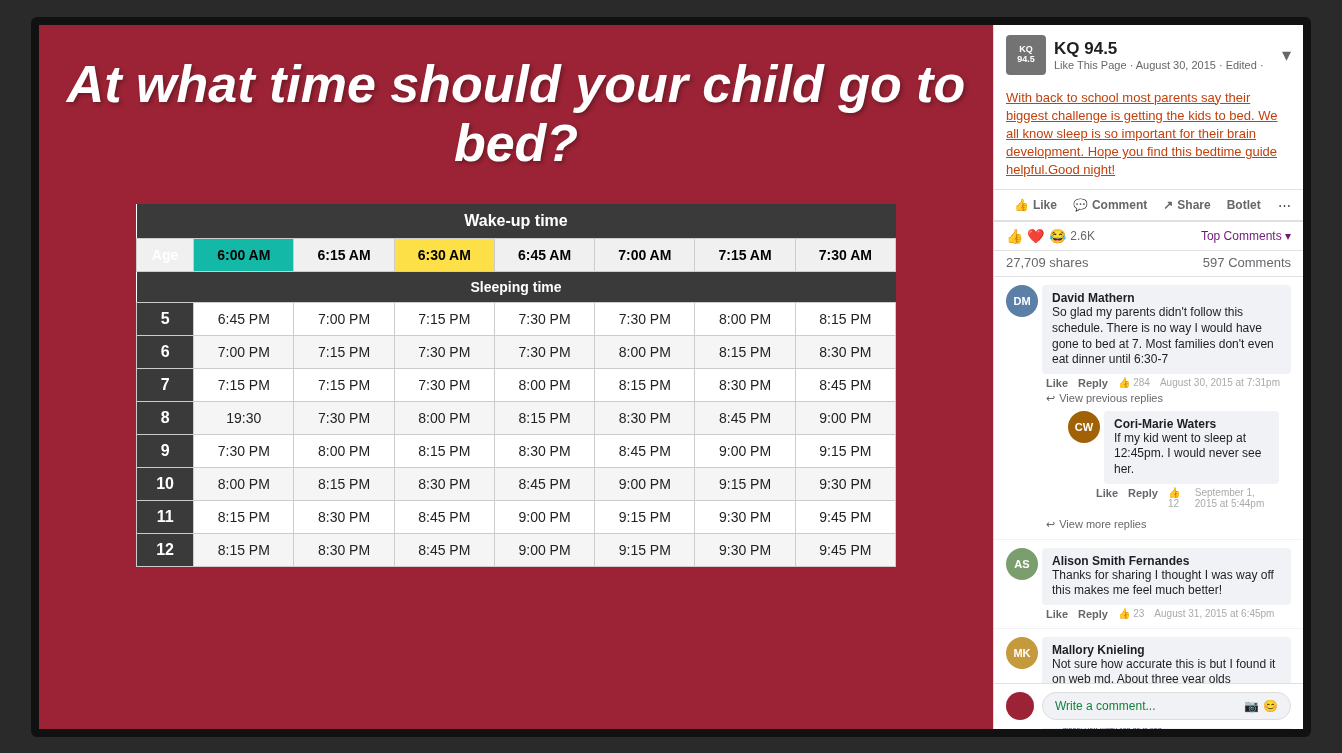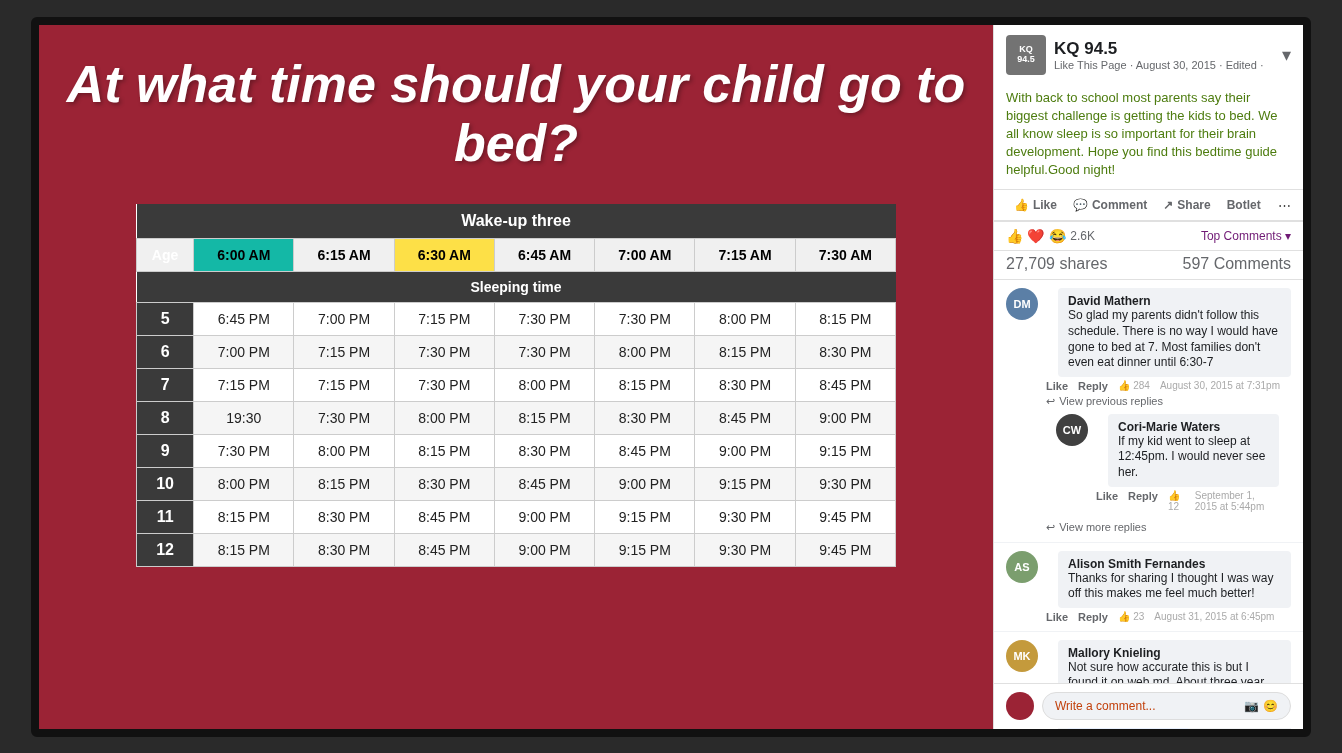--- a/index.html
+++ b/index.html
@@ -150,24 +150,25 @@
       font-size: 11px;
       color: #65676b;
     }
     .fb-options-btn {
       margin-left: auto;
       color: #65676b;
       font-size: 18px;
       cursor: pointer;
     }
     .fb-post-text {
-      color: #4d7c0f;
+      color: #c2410c;
       font-size: 13px;
       line-height: 1.4;
       padding: 8px 0 10px;
+      text-decoration: underline;
     }
     .fb-actions {
       display: flex;
       align-items: center;
       border-top: 1px solid #e0e0e0;
       border-bottom: 1px solid #e0e0e0;
       padding: 4px 0;
       margin: 0 -12px;
       padding: 4px 12px;
     }
@@ -200,36 +201,36 @@
     .fb-top-comments {
       font-size: 12px;
       color: #701a75;
       cursor: pointer;
     }
     .fb-shares-row {
       display: flex;
       justify-content: space-between;
       padding: 4px 12px 6px;
       background: white;
-      font-size: 16px;
+      font-size: 13px;
       color: #65676b;
       border-bottom: 1px solid #e0e0e0;
     }
     .fb-comments-section {
       background: white;
       flex: 1;
     }
     .fb-comment {
       padding: 8px 12px;
       border-bottom: 1px solid #f0f2f5;
     }
     .fb-comment-header {
       display: flex;
       align-items: flex-start;
-      gap: 20px;
+      gap: 4px;
     }
     .comment-avatar {
       width: 32px;
       height: 32px;
       border-radius: 50%;
       flex-shrink: 0;
       display: flex;
       align-items: center;
       justify-content: center;
       color: white;
@@ -347,21 +348,21 @@
 <body>
 
 <div class="screen-frame">
 
   <div class="left-panel">
     <h1 class="headline">At what time should your child go to bed?</h1>
     <div class="sleep-table-wrapper">
       <table class="sleep-table">
         <thead>
           <tr>
-            <td colspan="8" class="header-dark">Wake-up three</td>
+            <td colspan="8" class="header-dark">Wake-up time</td>
           </tr>
           <tr class="wakeup-row" id="wakeup-row">
               <td class="age-header">Age</td>
               <td class="wakeup-row" style="background: #14b8a6; text-align: center; font-weight: bold; font-size: 14px; padding: 8px 4px; border: 1px solid rgb(204, 204, 204);">6:00 AM</td>
               <td class="wakeup-row" style="background: rgb(240, 240, 240); text-align: center; font-weight: bold; font-size: 14px; padding: 8px 4px; border: 1px solid rgb(204, 204, 204);">6:15 AM</td>
               <td class="wakeup-row" style="background: #fde047; text-align: center; font-weight: bold; font-size: 14px; padding: 8px 4px; border: 1px solid rgb(204, 204, 204);">6:30 AM</td>
               <td class="wakeup-row" style="background: rgb(240, 240, 240); text-align: center; font-weight: bold; font-size: 14px; padding: 8px 4px; border: 1px solid rgb(204, 204, 204);">6:45 AM</td>
               <td class="wakeup-row" style="background: rgb(240, 240, 240); text-align: center; font-weight: bold; font-size: 14px; padding: 8px 4px; border: 1px solid rgb(204, 204, 204);">7:00 AM</td>
               <td class="wakeup-row" style="background: rgb(240, 240, 240); text-align: center; font-weight: bold; font-size: 14px; padding: 8px 4px; border: 1px solid rgb(204, 204, 204);">7:15 AM</td>
               <td class="wakeup-row" style="background: rgb(240, 240, 240); text-align: center; font-weight: bold; font-size: 14px; padding: 8px 4px; border: 1px solid rgb(204, 204, 204);">7:30 AM</td>
@@ -522,21 +523,21 @@
     <div class="comment-actions">
       <span class="comment-action-link">Like</span>
             <span class="comment-action-link">Reply</span>
       <span class="comment-meta">👍 284</span>
       <span class="comment-meta">August 30, 2015 at 7:31pm</span>
     </div>
     <div class="view-replies-link">↩ <span>View previous replies</span></div>
 
         <div class="reply-comment">
           <div class="fb-comment-header">
-            <div class="comment-avatar" style="background:#404040;">CW</div>
+            <div class="comment-avatar" style="background:#a16207;margin-left:12px;">CW</div>
             <div class="comment-bubble">
               <div class="comment-author">Cori-Marie Waters</div>
               <div class="comment-text">If my kid went to sleep at 12:45pm. I would never see her.</div>
             </div>
           </div>
           <div class="comment-actions">
             <span class="comment-action-link">Like</span>
               <span class="comment-action-link">Reply</span>
             <span class="comment-meta">👍 12</span>
             <span class="comment-meta">September 1, 2015 at 5:44pm</span>
@@ -580,21 +581,21 @@
 
       </div>
     </div>
 
   </div>
       </div>
 
     <div class="fb-comment-input-row">
       <div class="comment-input-avatar"></div>
       <div class="comment-input-box">
-        <span style="color:#c2410c;">Write a comment...</span>
+        <span style="color:#15803d;">Write a comment...</span>
         <span style="display:flex;gap:4px;">
           <span>📷</span>
           <span>😊</span>
         </span>
       </div>
     </div>
   </div>
 </div>
 
 </body></html>

